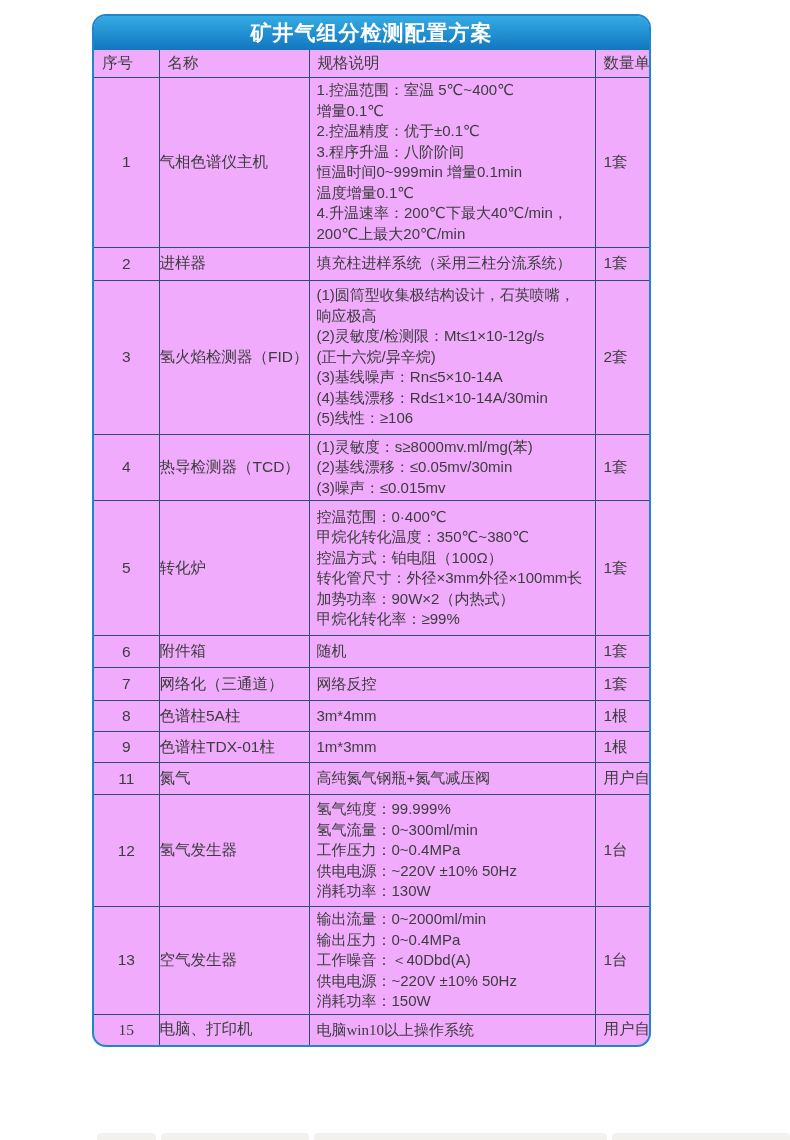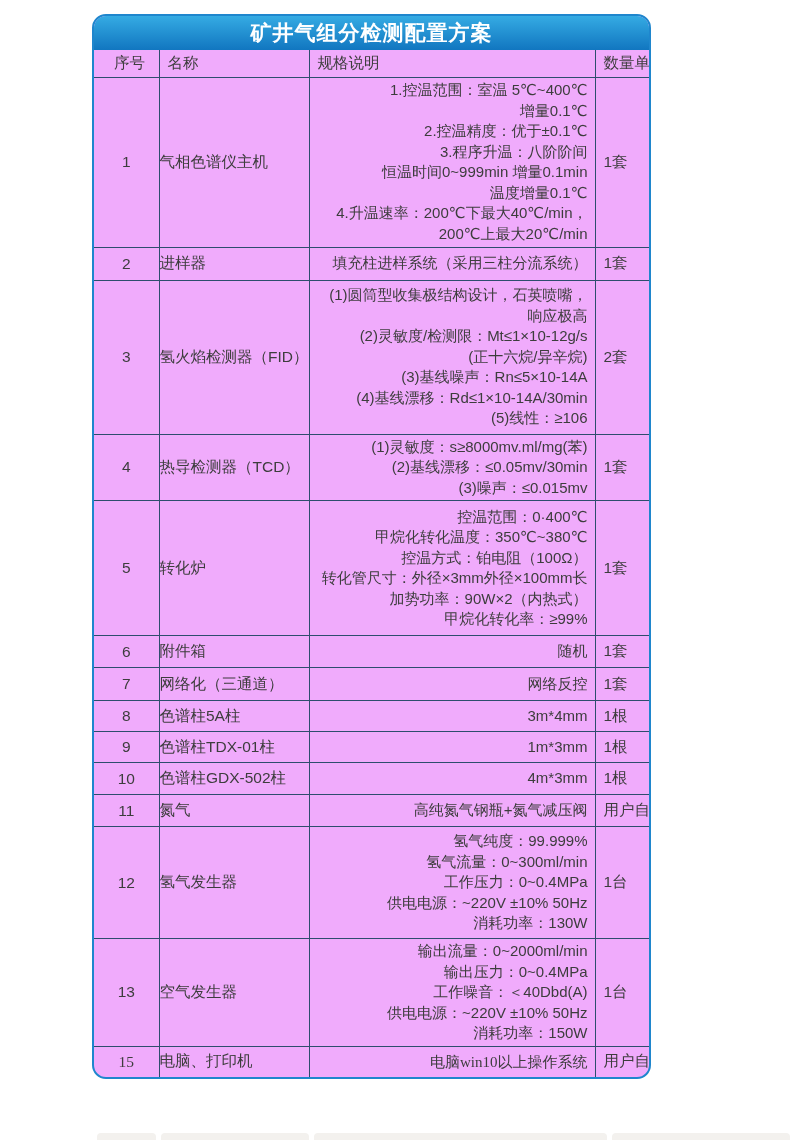--- a/index.html
+++ b/index.html
@@ -45,24 +45,24 @@
   .spec-table tr > *:last-child  { border-right: none; }
   .spec-table thead th { border-top: none; }
   .spec-table tbody tr:last-child td { border-bottom: none; font-family: Liberation Serif, serif; }
   .spec-table th {
     height: 27px;
     font-weight: 400;
     text-align: left;
     padding: 2px 8px;
     color: #3d3d3d;
   }
-  .spec-table th.h-no { padding-left: 20px; }
+  .spec-table th.h-no { padding-left: 8px; }
   .c-no   { text-align: center; vertical-align: middle; }
   .c-name { padding: 2px 0; vertical-align: middle; }
-  .c-spec { padding: 2px 7px; vertical-align: middle; font-size: 15px; text-align: right; }
+  .c-spec { padding: 2px 7px; vertical-align: middle; font-size: 15px; }
   .c-qty  { padding: 2px 8px; vertical-align: middle; }
   .spec-line {
     line-height: 20.5px;
     white-space: nowrap;
     overflow: hidden;
   }
   .peek {
     position: absolute;
     top: 1133px;
     height: 7px;
@@ -181,28 +181,20 @@
         </tr>
         <tr>
           <td class="c-no" style="height: 31px;">9</td>
           <td class="c-name">色谱柱TDX-01柱</td>
           <td class="c-spec">
             <div class="spec-line">1m*3mm</div>
           </td>
           <td class="c-qty">1根</td>
         </tr>
         <tr>
-          <td class="c-no" style="height: 32px;">10</td>
-          <td class="c-name">色谱柱GDX-502柱</td>
-          <td class="c-spec">
-            <div class="spec-line">4m*3mm</div>
-          </td>
-          <td class="c-qty">1根</td>
-        </tr>
-        <tr>
           <td class="c-no" style="height: 32px;">11</td>
           <td class="c-name">氮气</td>
           <td class="c-spec">
             <div class="spec-line">高纯氮气钢瓶+氮气减压阀</div>
           </td>
           <td class="c-qty">用户自备</td>
         </tr>
         <tr>
           <td class="c-no" style="height: 112px;">12</td>
           <td class="c-name">氢气发生器</td>

